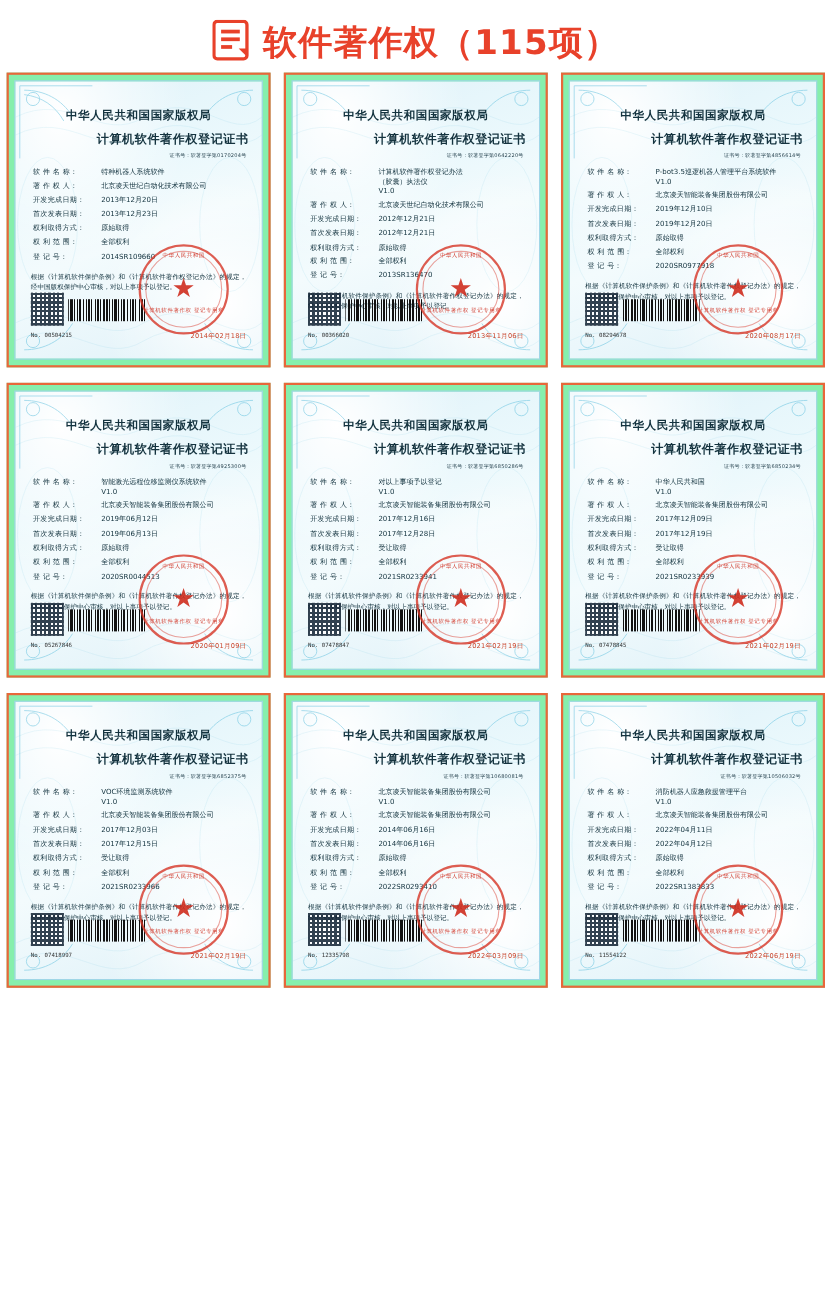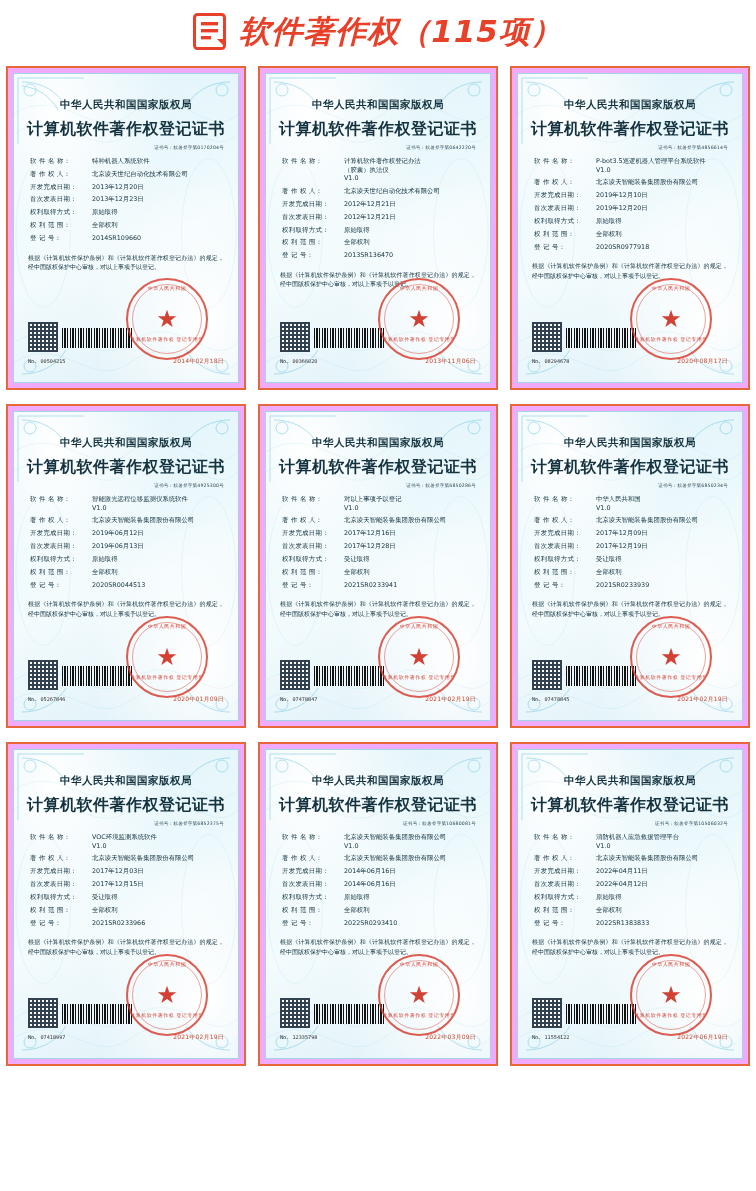--- a/index.html
+++ b/index.html
@@ -11,27 +11,26 @@
   body {
     font-family: "Liberation Sans", "DejaVu Sans", sans-serif;
     width: 756px;
     min-height: 1191px;
     position: relative;
   }
 
   
   .page-header {
     display: flex;
-    align-items: center;
+    align-items: flex-start;
     justify-content: center;
     gap: 10px;
     padding: 18px 0 12px 0;
     height: 58px;
     box-sizing: border-box;
-    font-style: italic;
   }
   .header-icon {
     width: 36px;
     height: 38px;
     position: relative;
     flex: 0 0 auto;
   }
   .header-icon svg { display: block; }
   .header-title {
     font-size: 31px;
@@ -45,23 +44,23 @@
   
   .cert-grid {
     display: grid;
     grid-template-columns: repeat(3, 1fr);
     gap: 14px 12px;
     padding: 8px 6px 14px 6px;
     box-sizing: border-box;
   }
   .cert-card {
     border: 2px solid #e8673a;
-    background: #f0abfc;
+    background: #86efac;
     position: relative;
-    height: 324px;
+    height: 268px;
     box-sizing: border-box;
     overflow: hidden;
   }
   .cert-inner {
     position: absolute;
     inset: 5px;
     border: 1px solid #9fd6e6;
     background:
       radial-gradient(ellipse at 18% 12%, #ffffff 0%, rgba(255,255,255,0) 45%),
       radial-gradient(ellipse at 85% 80%, #ffffff 0%, rgba(255,255,255,0) 42%),
@@ -101,22 +100,22 @@
   .cert-org {
     text-align: center;
     font-size: 10.5px;
     font-weight: bold;
     color: #14333f;
     letter-spacing: .5px;
     margin-top: 14px;
     font-family: "DejaVu Sans", sans-serif;
   }
   .cert-title {
-    text-align: center;
-    font-size: 16px;
+    text-align: right;
+    font-size: 11px;
     font-weight: bold;
     color: #14333f;
     letter-spacing: .5px;
     margin-top: 7px;
     font-family: "DejaVu Sans", sans-serif;
   }
   .cert-certno {
     text-align: right;
     font-size: 4.6px;
     color: #2a4652;

